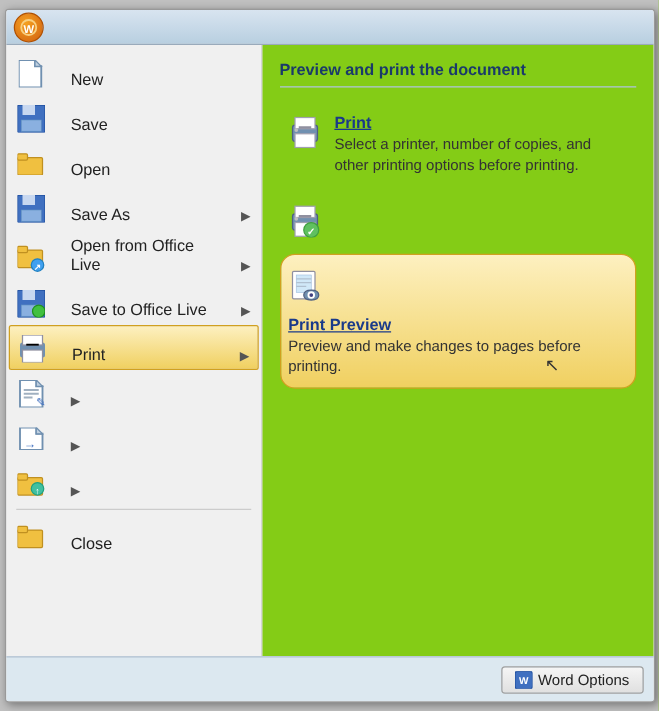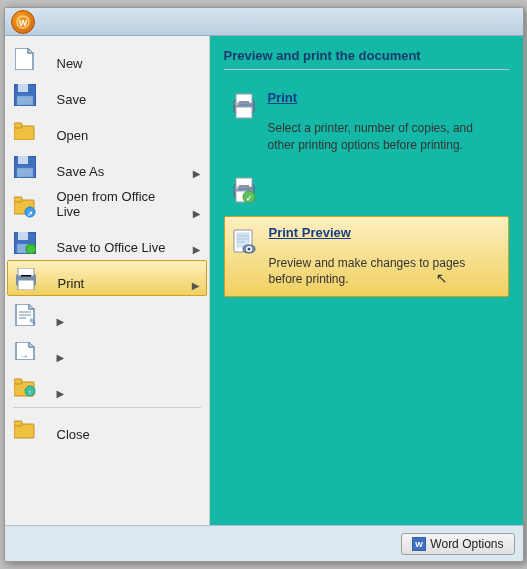--- a/index.html
+++ b/index.html
@@ -102,21 +102,21 @@
 
     .menu-divider {
       height: 1px;
       background: #ccc;
       margin: 3px 8px;
     }
 
     
     .right-panel {
       flex: 1;
-      background: #14b8a6;
+      background: #84cc16;
       padding: 12px 14px;
       overflow-y: auto;
     }
 
     .panel-title {
       font-size: 13px;
       color: #1a3a6a;
       font-weight: bold;
       margin-bottom: 12px;
       padding-bottom: 6px;
@@ -129,21 +129,22 @@
       gap: 10px;
       padding: 8px 6px;
       cursor: pointer;
       border-radius: 2px;
       margin-bottom: 4px;
     }
 
     .print-option.highlighted {
       background: linear-gradient(to bottom, #fdf0c0, #f0d060);
       border: 1px solid #d0a020;
-      border-radius: 2px;
+      border-radius: 12px;
+      flex-direction: column;
     }
 
     .print-option .opt-icon {
       width: 28px;
       height: 28px;
       flex-shrink: 0;
       margin-top: 2px;
       display: flex;
       align-items: center;
       justify-content: center;
@@ -153,21 +154,21 @@
     .print-option .opt-text .opt-title {
       font-weight: bold;
       color: #1a3a8a;
       text-decoration: underline;
       font-size: 13px;
     }
 
     .print-option .opt-text .opt-desc {
       color: #333;
       font-size: 12px;
-      margin-top: 15px;
+      margin-top: 2px;
       line-height: 1.4;
     }
 
     
     .bottom-bar {
       height: 36px;
       background: #dce8f0;
       border-top: 1px solid #b0c0d0;
       display: flex;
       align-items: center;

